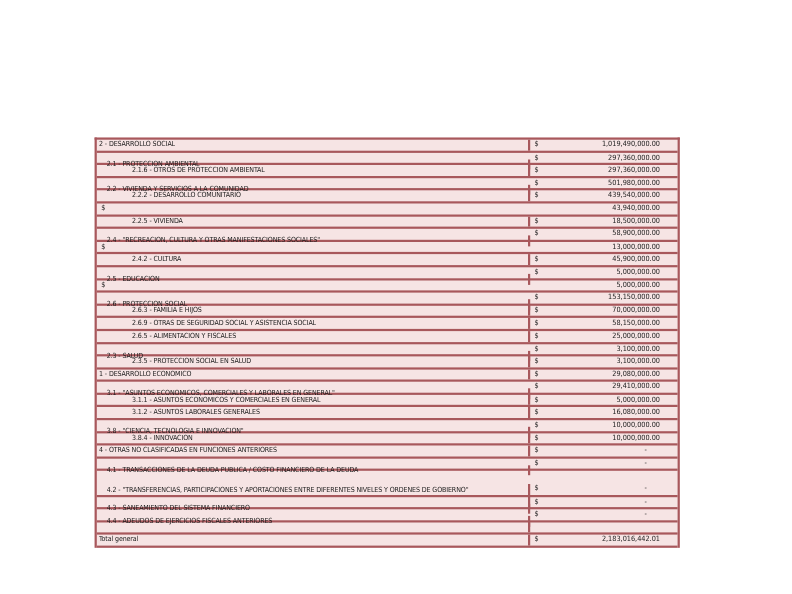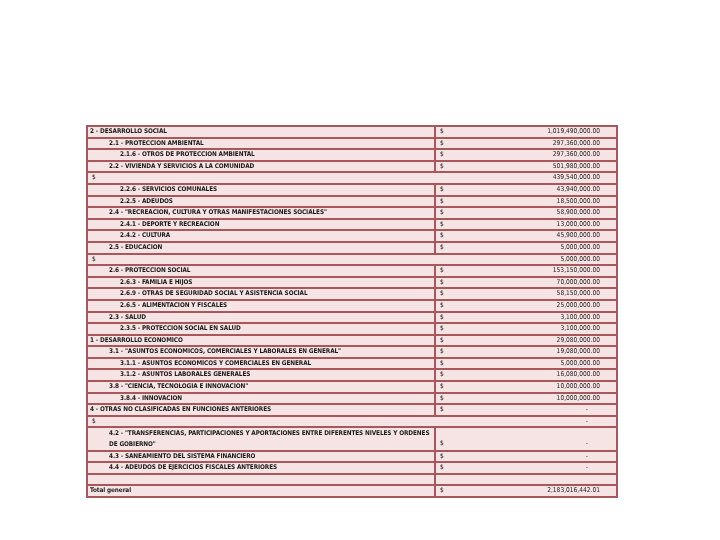--- a/index.html
+++ b/index.html
@@ -2,25 +2,25 @@
 <html><head>
 <meta charset="utf-8">
 <style>
   html, body { margin:0; padding:0; background:#ffffff; }
   body { width:720px; height:540px; position:relative; overflow:hidden;
          font-family:"DejaVu Sans Condensed","DejaVu Sans", sans-serif; }
   .tbl { position:absolute; left:86px; top:125px; width:528px;
          border:2px solid #a8585c; border-bottom:none; background:#f6e4e4; }
   .row { display:flex; border-bottom:2px solid #a8585c; height:9.6px; align-items:center; }
   .row.tall { height:21.2px; align-items:flex-start; }
-  .cell-label { width:348px; border-right:2px solid #a8585c; height:100%;
+  .cell-label { width:394px; border-right:2px solid #a8585c; height:100%;
                 font-size:6.4px; line-height:9.6px; color:#1a1a1a; white-space:nowrap;
-                overflow:hidden; box-sizing:border-box; letter-spacing:-0.1px;font-weight:bold; }
+                overflow:hidden; box-sizing:border-box; letter-spacing:-0.1px; }
   .row.tall .cell-label { white-space:normal; line-height:10.6px; }
-  .l0 { padding-left:2px; } .l1 { padding-left:21px; } .l2 { padding-left:32px; }
+  .l0 { padding-left:2px; } .l1 { padding-left:9px;margin-top:12px; } .l2 { padding-left:32px; }
   .cell-amt { flex:1; display:flex; justify-content:space-between; height:100%;
               font-size:6.6px; line-height:9.6px; color:#1a1a1a; padding:0 16px 0 4px; box-sizing:border-box; }
   .row.tall .cell-amt { padding-top:11px; }
   .cur { width:10px; }
   .val { text-align:right; }
   .val.dash { padding-right:12px; }
 </style>
 </head>
 <body>
 
@@ -47,48 +47,47 @@
       </div>
     </div>
     <div class="row">
       <div class="cell-label l1">2.2 - VIVIENDA Y SERVICIOS A LA COMUNIDAD</div>
       <div class="cell-amt">
         <span class="cur">$</span>
         <span class="val">501,980,000.00</span>
       </div>
     </div>
     <div class="row">
+      <div class="cell-label l2">2.2.2 - DESARROLLO COMUNITARIO</div>
       <div class="cell-amt">
         <span class="cur">$</span>
         <span class="val">439,540,000.00</span>
       </div>
     </div>
     <div class="row">
-      <div class="cell-label l2">2.2.6 - SERVICIOS COMUNALES</div>
       <div class="cell-amt">
         <span class="cur">$</span>
         <span class="val">43,940,000.00</span>
       </div>
     </div>
     <div class="row">
-      <div class="cell-label l2">2.2.5 - ADEUDOS</div>
+      <div class="cell-label l2">2.2.5 - VIVIENDA</div>
       <div class="cell-amt">
         <span class="cur">$</span>
         <span class="val">18,500,000.00</span>
       </div>
     </div>
     <div class="row">
       <div class="cell-label l1">2.4 - "RECREACION, CULTURA Y OTRAS MANIFESTACIONES SOCIALES"</div>
       <div class="cell-amt">
         <span class="cur">$</span>
         <span class="val">58,900,000.00</span>
       </div>
     </div>
     <div class="row">
-      <div class="cell-label l2">2.4.1 - DEPORTE Y RECREACION</div>
       <div class="cell-amt">
         <span class="cur">$</span>
         <span class="val">13,000,000.00</span>
       </div>
     </div>
     <div class="row">
       <div class="cell-label l2">2.4.2 - CULTURA</div>
       <div class="cell-amt">
         <span class="cur">$</span>
         <span class="val">45,900,000.00</span>
@@ -153,21 +152,21 @@
       <div class="cell-label l0">1 - DESARROLLO ECONOMICO</div>
       <div class="cell-amt">
         <span class="cur">$</span>
         <span class="val">29,080,000.00</span>
       </div>
     </div>
     <div class="row">
       <div class="cell-label l1">3.1 - "ASUNTOS ECONOMICOS, COMERCIALES Y LABORALES EN GENERAL"</div>
       <div class="cell-amt">
         <span class="cur">$</span>
-        <span class="val">19,080,000.00</span>
+        <span class="val">29,410,000.00</span>
       </div>
     </div>
     <div class="row">
       <div class="cell-label l2">3.1.1 - ASUNTOS ECONOMICOS Y COMERCIALES EN GENERAL</div>
       <div class="cell-amt">
         <span class="cur">$</span>
         <span class="val">5,000,000.00</span>
       </div>
     </div>
     <div class="row">
@@ -192,20 +191,21 @@
       </div>
     </div>
     <div class="row">
       <div class="cell-label l0">4 - OTRAS NO CLASIFICADAS EN FUNCIONES ANTERIORES</div>
       <div class="cell-amt">
         <span class="cur">$</span>
         <span class="val dash">-</span>
       </div>
     </div>
     <div class="row">
+      <div class="cell-label l1">4.1 - TRANSACCIONES DE LA DEUDA PUBLICA / COSTO FINANCIERO DE LA DEUDA</div>
       <div class="cell-amt">
         <span class="cur">$</span>
         <span class="val dash">-</span>
       </div>
     </div>
     <div class="row tall">
       <div class="cell-label l1">4.2 - "TRANSFERENCIAS, PARTICIPACIONES Y APORTACIONES ENTRE DIFERENTES NIVELES Y ORDENES DE GOBIERNO"</div>
       <div class="cell-amt">
         <span class="cur">$</span>
         <span class="val dash">-</span>

